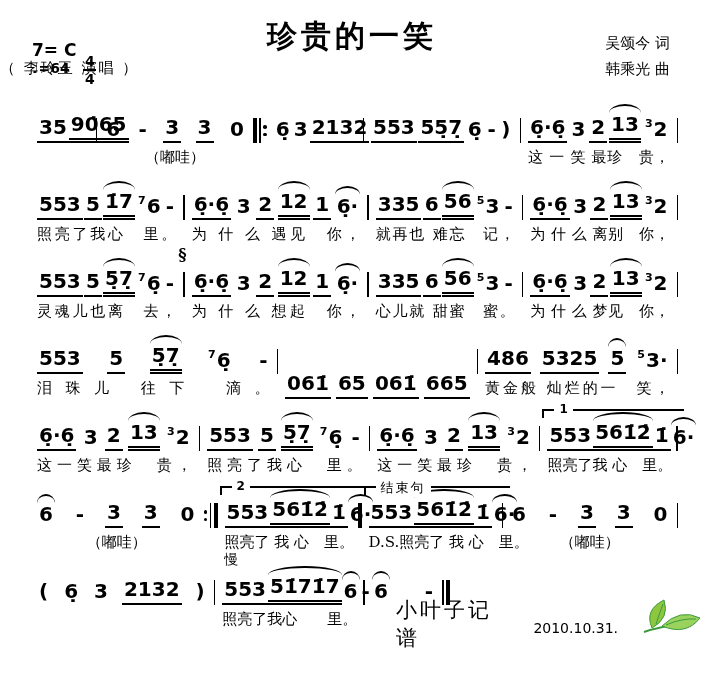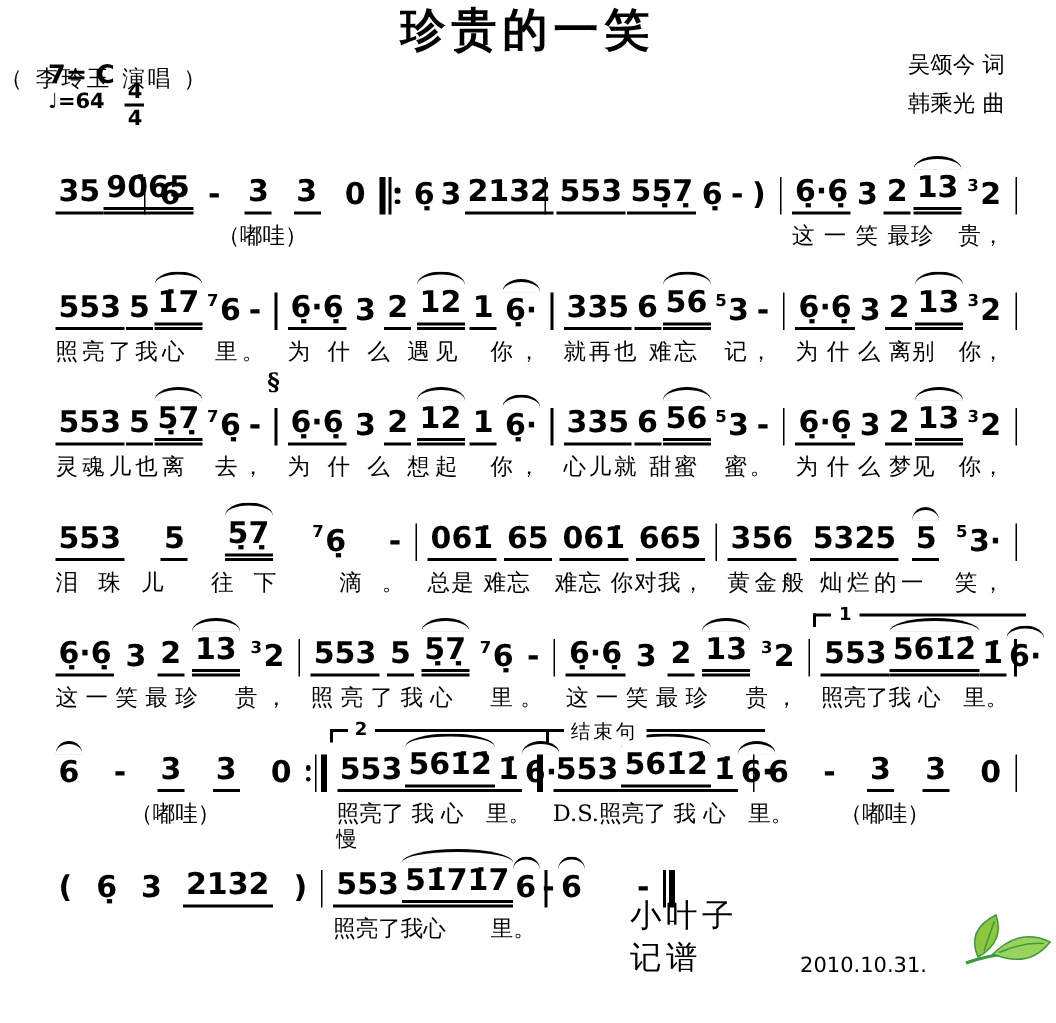--- a/index.html
+++ b/index.html
@@ -2,21 +2,21 @@
 <html><head>
 <meta charset="utf-8">
 <style>
   html,body{margin:0;padding:0}
   body{
     position:relative;width:704px;height:682px;background:#fff;color:#000;
     font-family:"DejaVu Sans",sans-serif;overflow:hidden;
   }
   
   .header{position:relative;height:96px}
-  .title{text-align:center;font:bold 30px "DejaVu Sans",sans-serif;letter-spacing:4px}
+  .title{text-align:center;font:bold 30px "DejaVu Sans",sans-serif;padding-top:16px;letter-spacing:4px}
   .subtitle{font:15px "DejaVu Sans",sans-serif;margin-top:2px;letter-spacing:2px}
   .credits{position:absolute;right:34px;top:30px;font:15px "DejaVu Sans",sans-serif;line-height:1.75;text-align:center}
   .keyrow{position:absolute;left:32px;top:40px;font:bold 17px "DejaVu Sans",sans-serif}
   .ts{display:inline-flex;flex-direction:column;align-items:center;vertical-align:-10px;margin-left:7px;font:bold 14px "DejaVu Sans",sans-serif;line-height:1}
   .ts .tsbar{width:13px;height:2px;background:#000;margin:1px 0}
   .tempo{position:absolute;left:32px;top:60px;font:bold 14px "DejaVu Sans",sans-serif}
   
   .systems{padding-top:2px}
   .system{display:flex;align-items:flex-end;margin:0 26px 7px 30px}
   .system.short{width:420px;margin-right:0}
@@ -43,21 +43,21 @@
   
   .barwrap{display:flex;align-items:center;gap:2.5px;height:25px;margin-bottom:25px;
     position:relative;flex:0 0 auto}
   .b{display:inline-block;height:25px}
   .thin{width:1.5px;background:#000}
   .thick{width:4px;background:#000}
   .rdots{display:flex;flex-direction:column;justify-content:center;gap:4px;height:25px}
   .rdots i{width:3.5px;height:3.5px;background:#000;border-radius:50%}
   .segno{position:absolute;top:-27px;left:-5px;font:bold 16px "DejaVu Serif",serif}
   
-  .footer{position:absolute;left:420px;top:596px;display:flex;align-items:flex-end;gap:20px}
+  .footer{position:absolute;left:396px;top:596px;display:flex;align-items:center;gap:20px}
   .transcriber{font:21px "DejaVu Serif",serif;letter-spacing:3px}
   .date{font:14px "DejaVu Sans",sans-serif;margin-top:8px}
   .leafwrap{margin-top:-14px}
 </style>
 </head>
 <body>
 
 <div class="header">
   <div class="title">珍贵的一笑</div>
   <div class="subtitle">（ 李玲玉 演唱 ）</div>
@@ -268,28 +268,27 @@
       <span class="barwrap">
         <span class="b thin"></span>
       </span>
       <div class="measure" style="flex-grow: 4;">
         <div class="note-line">
           <span class="note u1">061̇</span>
           <span class="note u1">65</span>
           <span class="note u1">061̇</span>
           <span class="note u1">665</span>
         </div>
-        <div class="lyric">总是 难忘　难忘 你对我，</div>
       </div>
       <span class="barwrap">
         <span class="b thin"></span>
       </span>
       <div class="measure" style="flex-grow: 4;">
         <div class="note-line">
-          <span class="note u1">356</span>
+          <span class="note u1">486</span>
           <span class="note u1">5325</span>
           <span class="note u1">5<span class="arc"></span></span>
           <span class="note"><sup class="g">5</sup>3·</span>
         </div>
         <div class="lyric">黄金般 灿烂的一　笑，</div>
       </div>
       <span class="barwrap">
         <span class="b thin"></span>
       </span>
     </div>

